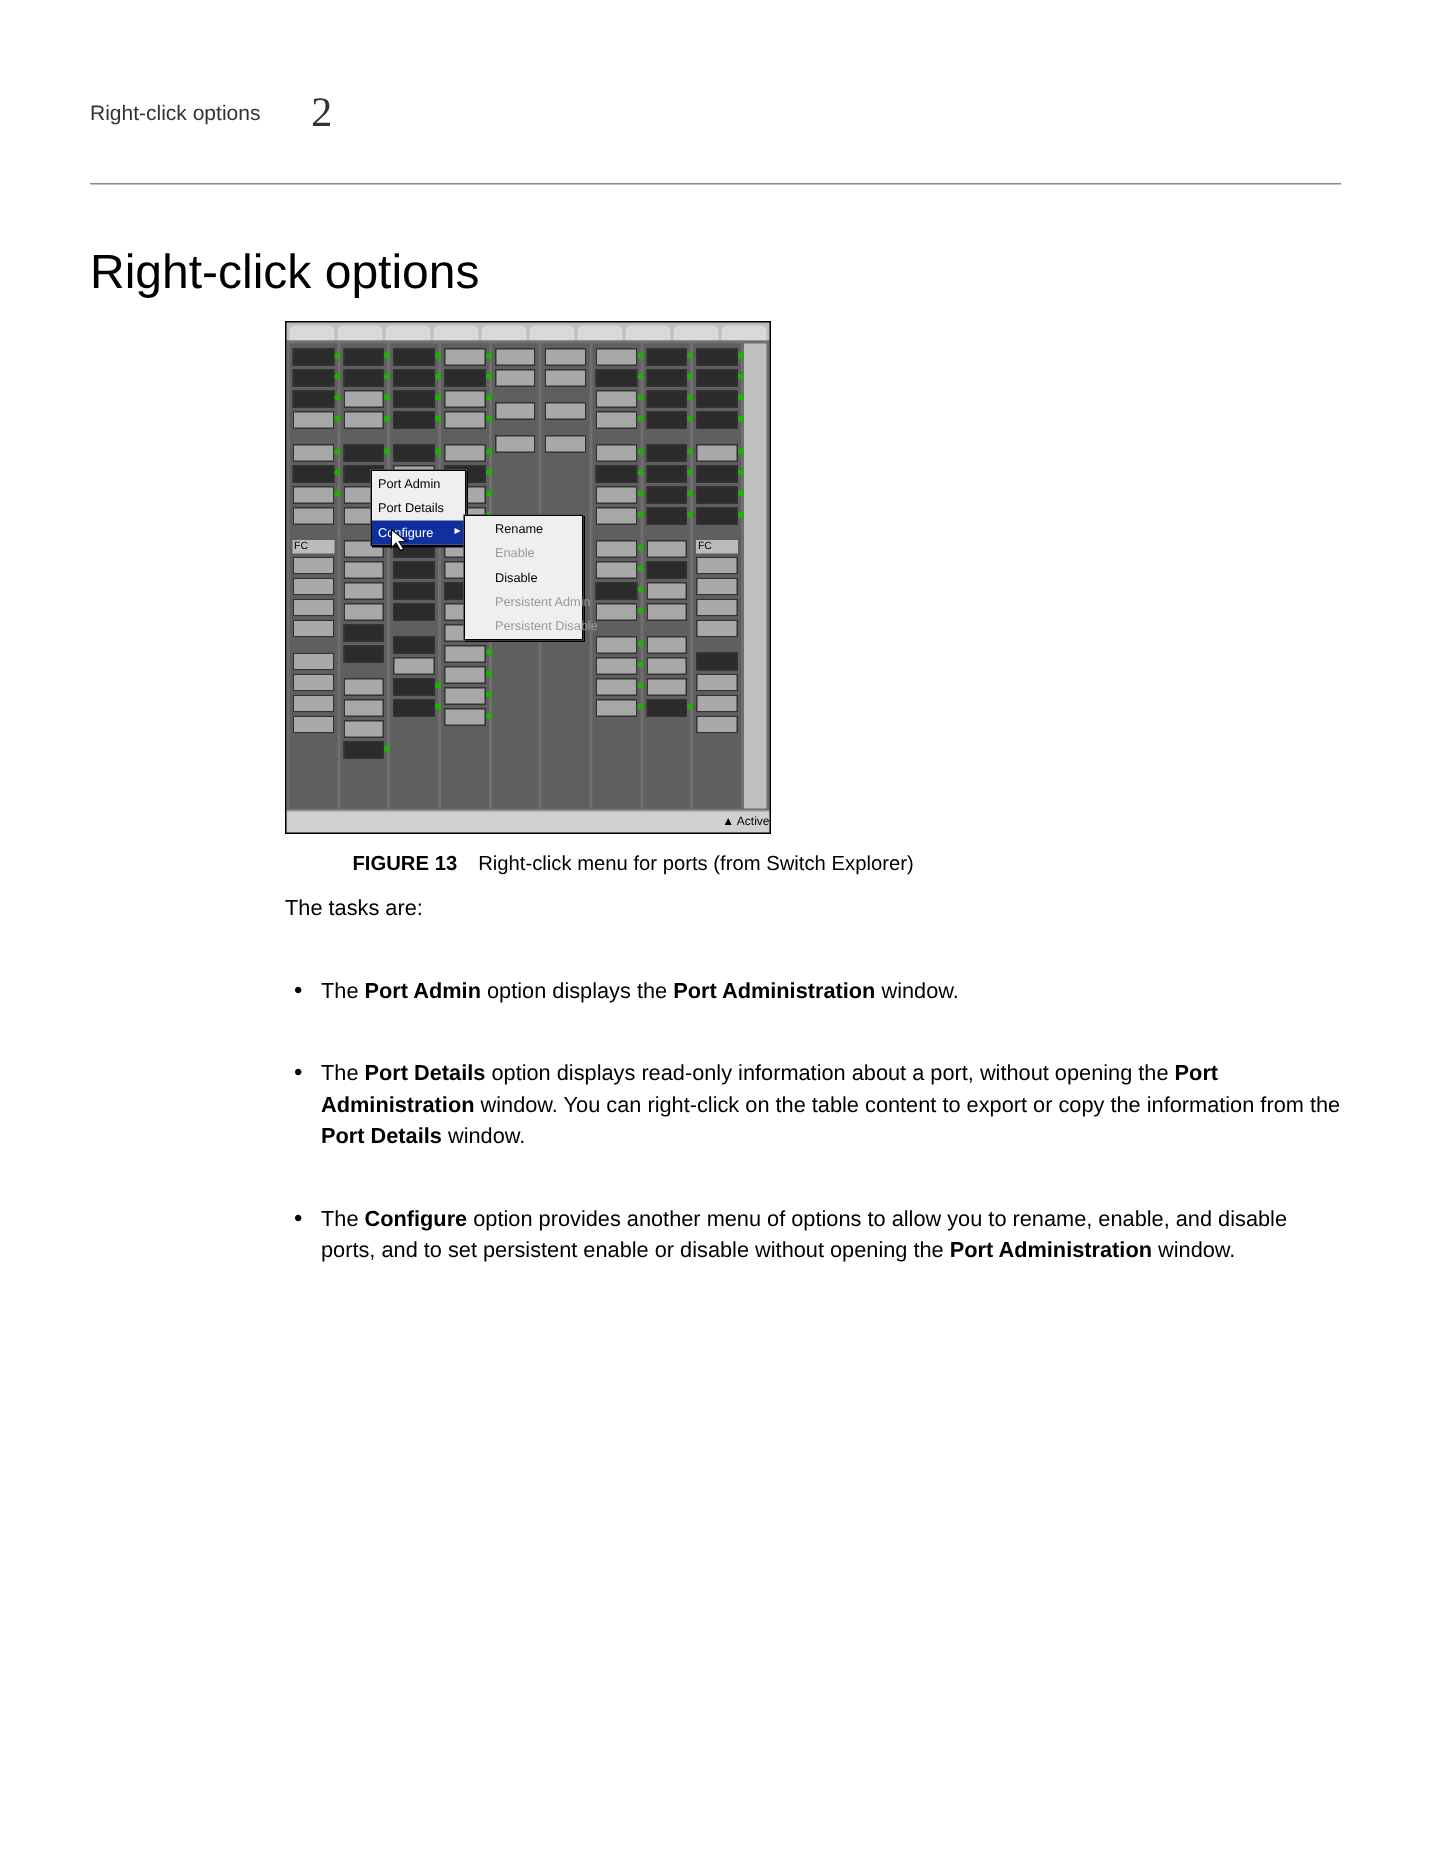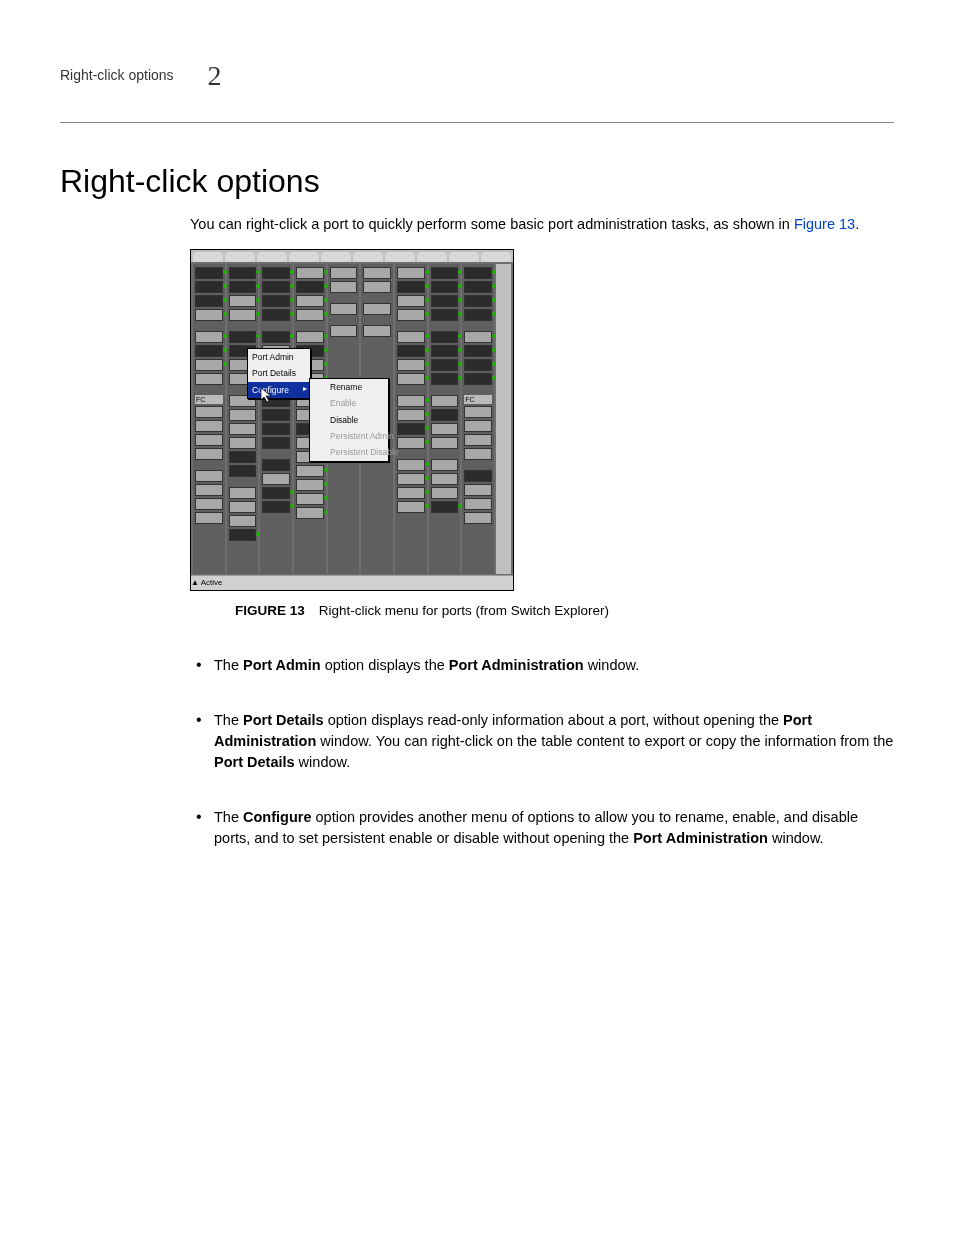--- a/index.html
+++ b/index.html
@@ -167,21 +167,21 @@
     color: #000;
   }
   .sub-menu .mi.dis { color: #9a9a9a; }
   .statusbar {
     position: absolute;
     left: 0; right: 0; bottom: 0;
     height: 14px;
     background: #d0d0d0;
     border-top: 1px solid #999;
     font-size: 8px;
-    text-align: left;
+    text-align: right;
     line-height: 14px;
     color: #000;
   }
   .figure-caption {
     font-size: 13.5px;
     margin-top: 10px;
     padding-left: 45px;
   }
   .figure-caption .fig-label {
     font-weight: bold;
@@ -222,23 +222,20 @@
 <div class="page">
   <div class="running-head">
     <span>Right-click options</span>
     <span class="chapnum">2</span>
   </div>
   <hr class="hr">
 
   <h1 class="section-title">Right-click options</h1>
 
   <div class="content">
-    <p>
-      <span>You can right-click a port to quickly perform some basic port administration tasks, as shown in </span><a href="#" class="link">Figure 13</a><span>.</span>
-    </p>
 
     <div class="figure-wrap">
       <div class="figure-box">
         <div class="tabrow">
           <div class="tab"></div>
           <div class="tab"></div>
           <div class="tab"></div>
           <div class="tab"></div>
           <div class="tab"></div>
           <div class="tab"></div>
@@ -439,20 +436,21 @@
             </svg>
         </div>
 
         <div class="statusbar">▲ Active</div>
       </div>
       <div class="figure-caption">
         <span class="fig-label">FIGURE 13</span><span>Right-click menu for ports (from Switch Explorer)</span>
       </div>
     </div>
 
+    <p>The tasks are:</p>
 
     <ul class="tasks">
       <li><span>The </span><span class="bold">Port Admin</span><span> option displays the </span><span class="bold">Port Administration</span><span> window.</span></li>
       <li><span>The </span><span class="bold">Port Details</span><span> option displays read-only information about a port, without opening the </span><span class="bold">Port Administration</span><span> window. You can right-click on the table content to export or copy the information from the </span><span class="bold">Port Details</span><span> window.</span></li>
       <li><span>The </span><span class="bold">Configure</span><span> option provides another menu of options to allow you to rename, enable, and disable ports, and to set persistent enable or disable without opening the </span><span class="bold">Port Administration</span><span> window.</span></li>
     </ul>
 
   </div>
 </div>
 

